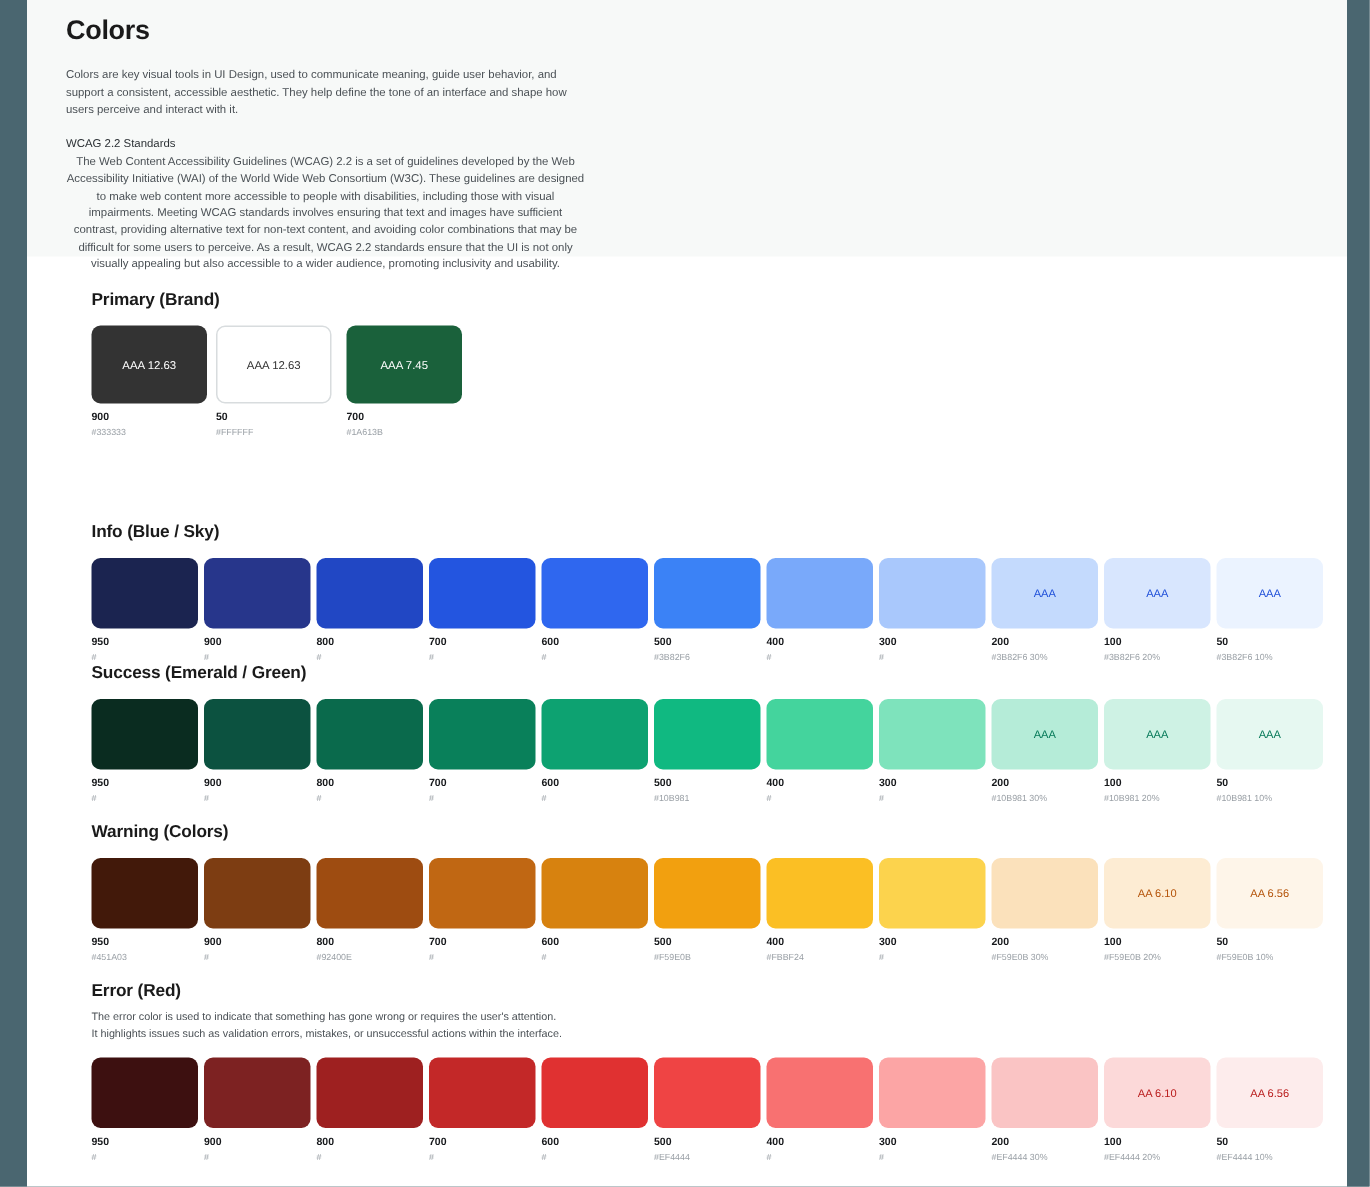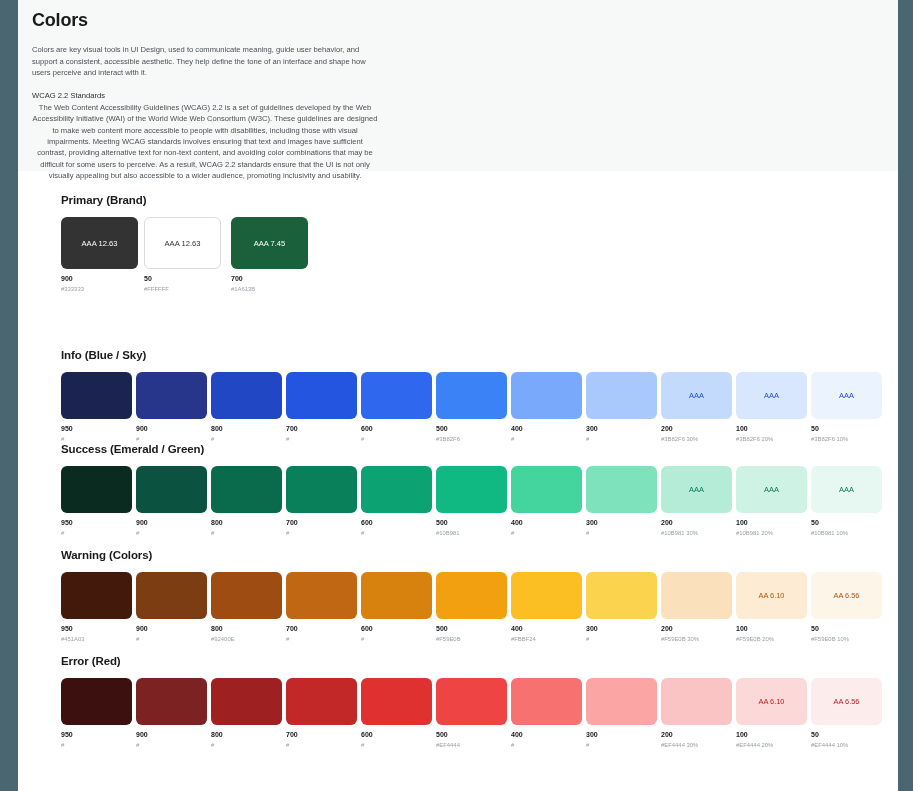--- a/index.html
+++ b/index.html
@@ -25,21 +25,21 @@
   }
   
   .intro-card {
     position: absolute;
     left: 0;
     top: 0;
     width: 880px;
     height: 171px;
     background: #f7f9f8;
     box-sizing: border-box;
-    padding: 8px 24px 0 14px;
+    padding: 8px 24px 0 26px;
   }
   .page-title {
     font-size: 18px;
     font-weight: bold;
     color: #1a1a1a;
     letter-spacing: -0.2px;
     margin: 2px 0 0 0;
   }
   .intro-p {
     font-size: 7.6px;
@@ -354,20 +354,21 @@
             <div class="swatch" style="background: rgb(254, 245, 233);">
               <span class="swatch-ratio" style="color: rgb(180, 83, 9);">AA 6.56</span>
             </div>
             <div class="swatch-name">50</div>
             <div class="swatch-hex">#F59E0B 10%</div>
           </div>
         </div>
       </div>
       <div class="section" style="top: 655px;">
         <div class="section-title">Error (Red)</div>
+        <div class="section-desc">The error color is used to indicate that something has gone wrong or requires the user's attention.<br>It highlights issues such as validation errors, mistakes, or unsuccessful actions within the interface.</div>
         <div class="swatch-row row-scale">
           <div class="swatch-cell">
             <div class="swatch" style="background: rgb(61, 16, 16);"></div>
             <div class="swatch-name">950</div>
             <div class="swatch-hex">#</div>
           </div>
           <div class="swatch-cell">
             <div class="swatch" style="background: rgb(125, 34, 34);"></div>
             <div class="swatch-name">900</div>
             <div class="swatch-hex">#</div>

